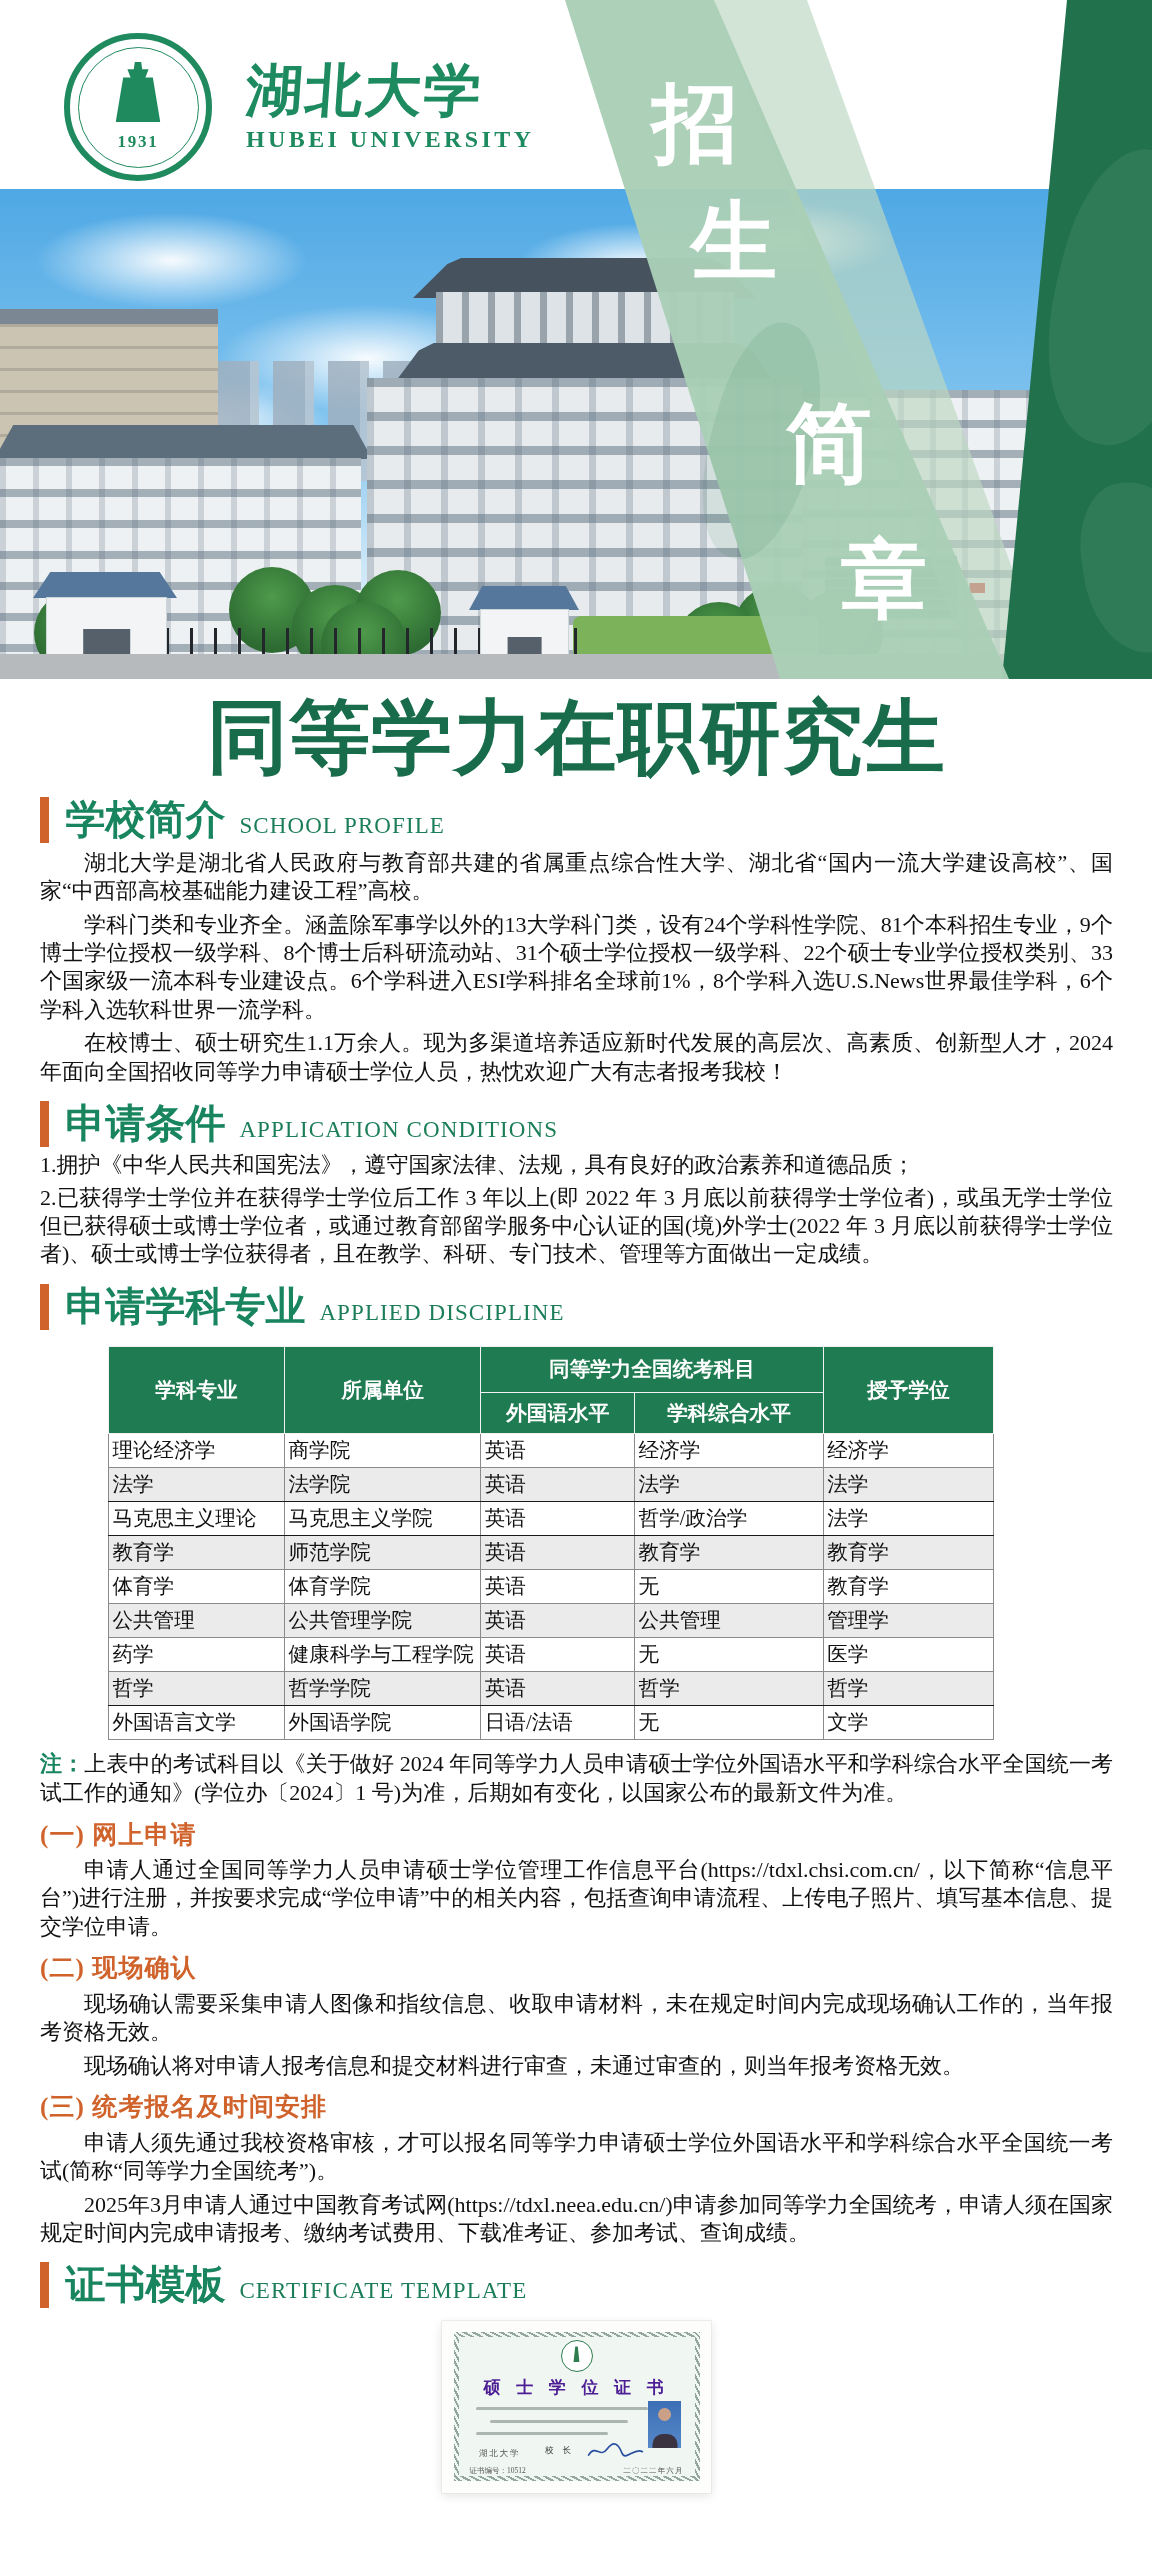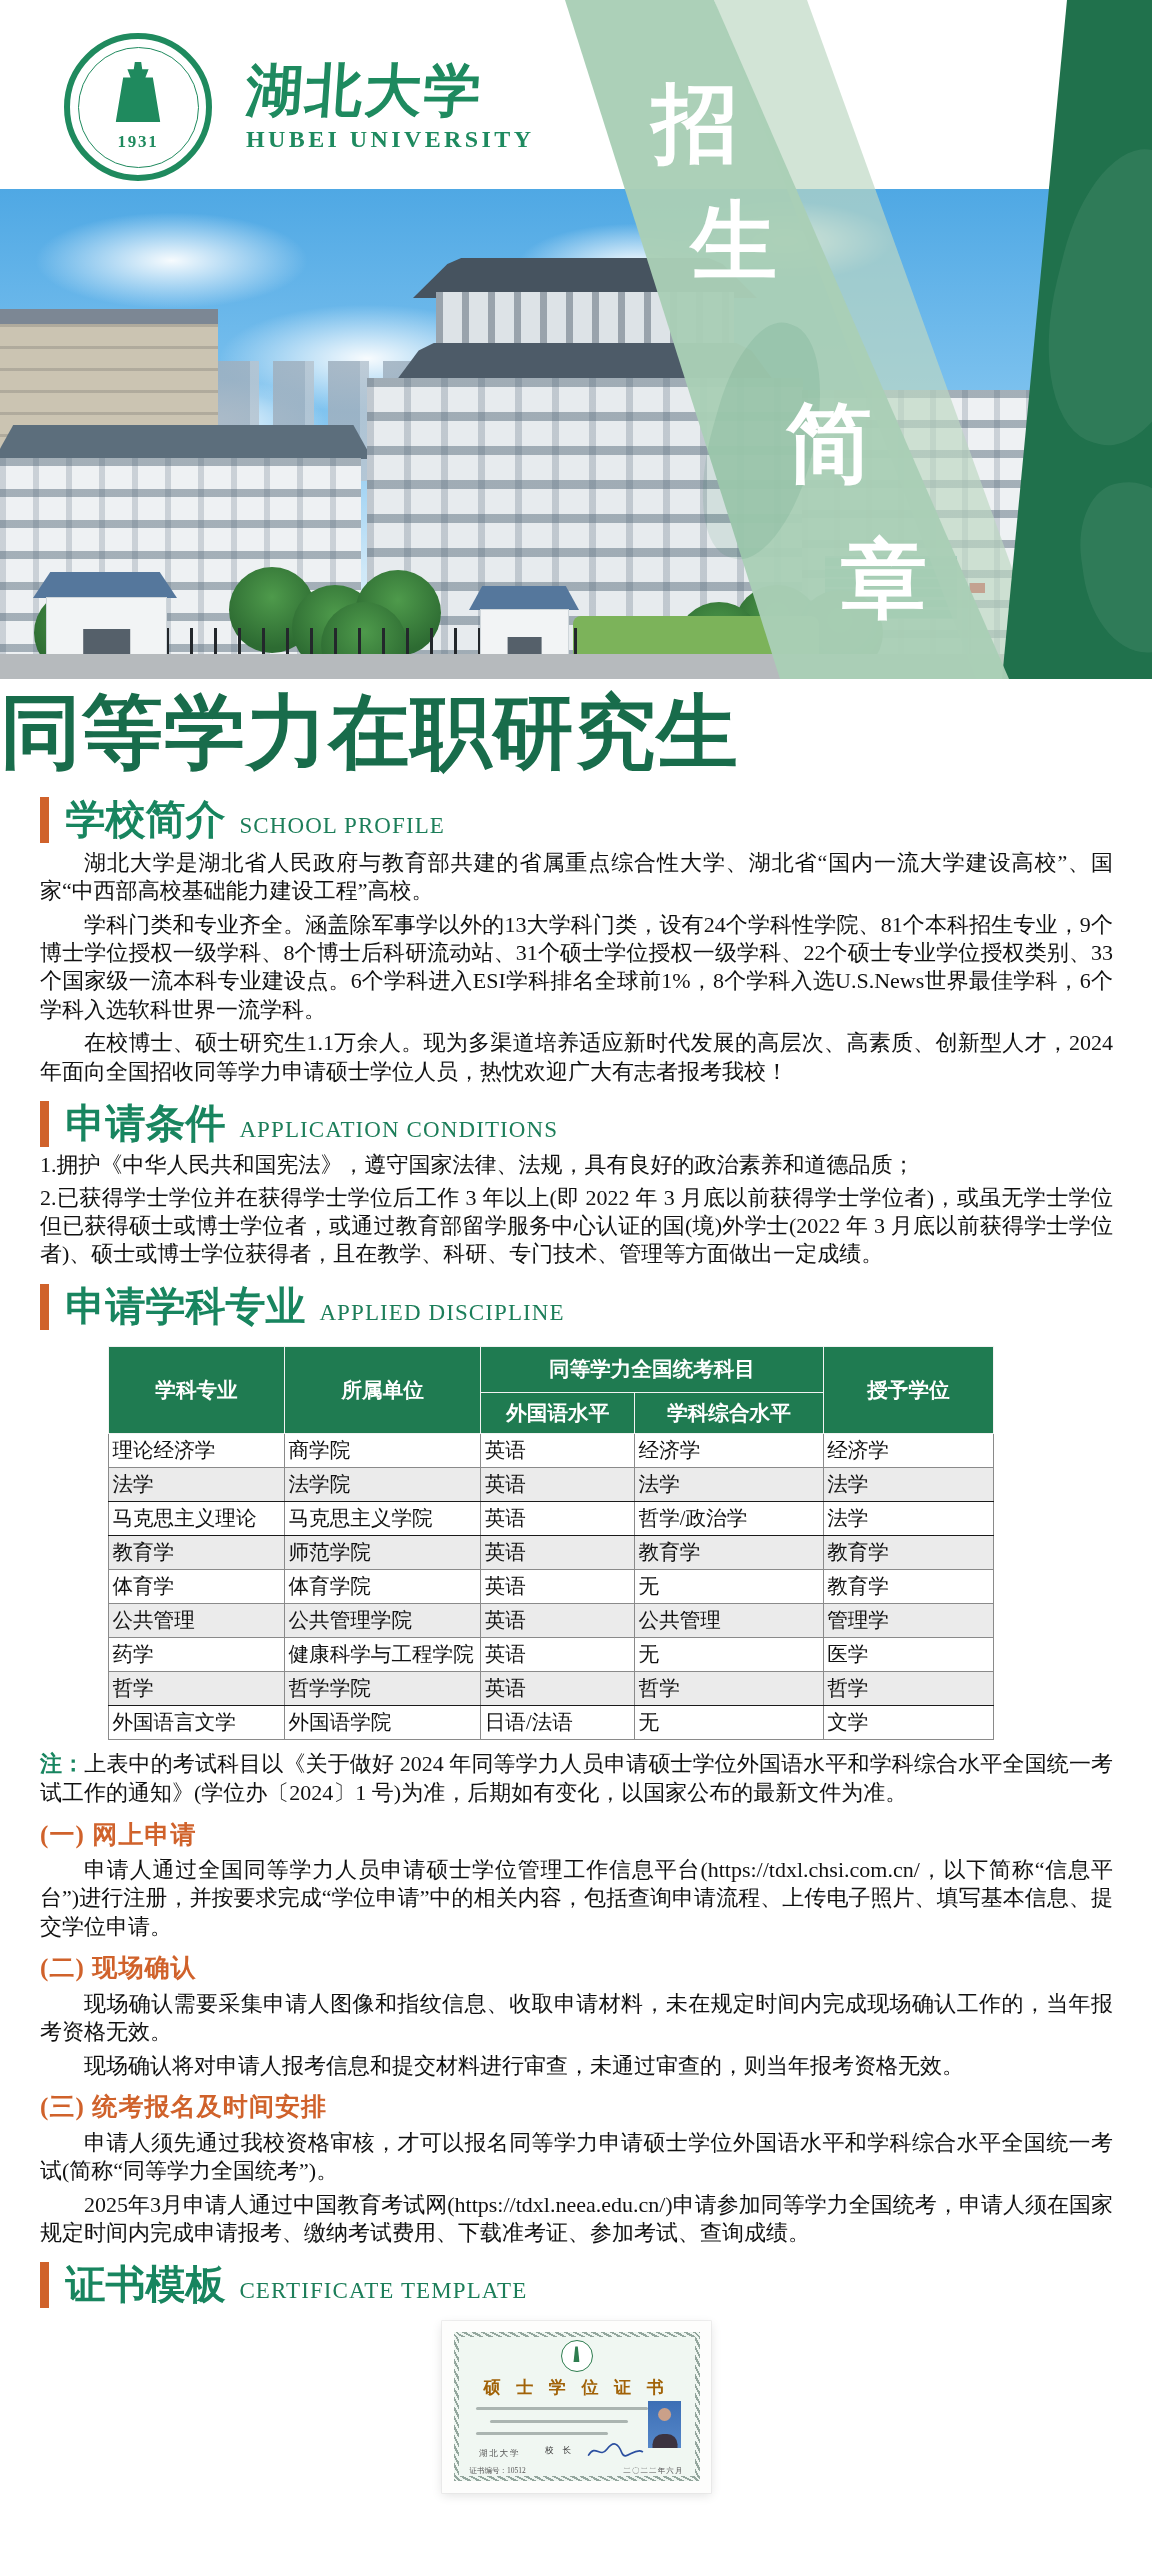--- a/index.html
+++ b/index.html
@@ -75,22 +75,22 @@
   .seal{position:relative;width:136px;height:136px;border:6.3px solid #1f8a5e;border-radius:50%;background:#fff;flex:none;}
   .seal::before{content:"";position:absolute;inset:7.5px;border:1.7px solid #1f8a5e;border-radius:50%;}
   .seal-tower{position:absolute;left:50%;top:23px;transform:translateX(-50%);width:53px;height:60px;background:#1f8a5e;
       clip-path:polygon(44% 0,56% 0,58% 12%,70% 12%,64% 26%,78% 26%,92% 100%,8% 100%,22% 26%,36% 26%,30% 12%,42% 12%);}
   .seal-year{position:absolute;left:0;bottom:23px;width:100%;text-align:center;font-size:17px;font-weight:700;
       color:#1f8a5e;letter-spacing:1.7px;}
   .brand-cn{font-size:57px;font-weight:700;color:#1e8a5f;letter-spacing:2.3px;transform:skewX(-4deg);line-height:1.05;}
   .brand-en{font-size:24px;font-weight:600;color:#1e8a5f;letter-spacing:3.4px;margin-top:5.7px;}
 
   
-  .main-title{margin:16px 0 0;font-size:81px;line-height:1.08;font-weight:900;color:#186c4b;
-      letter-spacing:1.1px;font-family:Liberation Mono, monospace;}
+  .main-title{margin:16px 0 0;text-align:center;font-size:81px;line-height:1.08;font-weight:900;color:#186c4b;
+      letter-spacing:1.1px;}
   .content{padding:0 40px;}
   .sec-head{display:flex;align-items:baseline;margin-top:15px;}
   .bar{width:8.6px;align-self:stretch;background:#d0622b;margin-right:17px;flex:none;}
   .h-cn{font-size:40px;line-height:1.15;font-weight:700;color:#18855f;}
   .h-en{font-size:23px;color:#1c7e59;letter-spacing:1.1px;margin-left:13.8px;}
   .para{margin:5.7px 0 0;font-size:22px;line-height:1.28;text-align:justify;text-indent:2em;}
   .cond{margin:4.6px 0 0;font-size:22px;line-height:1.28;text-align:justify;}
 
   table.tbl{margin:16px 0 0 68px;width:886px;border-collapse:collapse;font-size:20.6px;
       border-top:1.7px solid #1a1a1a;border-bottom:1.7px solid #1a1a1a;}
@@ -108,21 +108,21 @@
   
   .cert-wrap{position:relative;margin:12.6px auto 0;width:269px;height:172px;background:#fdfdfc;
       box-shadow:0 0 0 0.6px #e3e3e3,0 3.4px 10.3px rgba(0,0,0,.12);}
   .cert-frame{position:absolute;inset:11.5px;border:5.2px solid transparent;
       border-image:repeating-linear-gradient(45deg,#93a69d 0 2.9px,rgba(0,0,0,0) 2.9px 6.3px) 9;background:#f0f7f2;}
   .cert-seal{position:absolute;left:50%;top:19.5px;transform:translateX(-50%);width:30px;height:30px;
       border:1.7px solid #2e7d4f;border-radius:50%;background:#fff;}
   .cert-seal::after{content:"";position:absolute;left:50%;top:5.2px;transform:translateX(-50%);width:12.6px;height:16px;
       background:#2e7d4f;clip-path:polygon(40% 0,60% 0,74% 100%,26% 100%);}
   .cert-title{position:absolute;left:0;top:55px;width:100%;text-align:center;font-size:17px;font-weight:700;
-      letter-spacing:5.7px;color:#a16207;}
+      letter-spacing:5.7px;color:#4c1d95;}
   .cert-line{position:absolute;height:3.4px;background:#9aa4a0;border-radius:1.7px;opacity:.8;}
   .cl1{left:34px;top:86px;width:172px}
   .cl2{left:48px;top:99px;width:138px}
   .cl3{left:34px;top:111px;width:132px}
   .cert-photo{position:absolute;right:30px;top:80px;width:33px;height:47px;
       background:linear-gradient(180deg,#3d6fb5,#5587c9);overflow:hidden;}
   .cert-photo::before{content:"";position:absolute;left:50%;top:6.9px;transform:translateX(-50%);width:13.8px;height:13.8px;
       border-radius:50%;background:#caa089;}
   .cert-photo::after{content:"";position:absolute;left:50%;bottom:-3.4px;transform:translateX(-50%);width:25px;height:17px;
       border-radius:10.3px 10.3px 0 0;background:#3c3340;}

